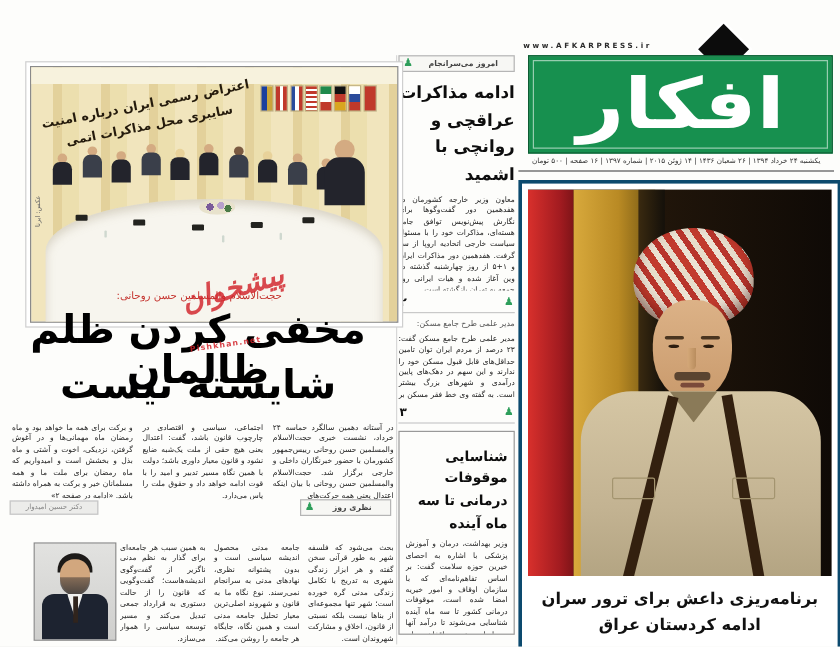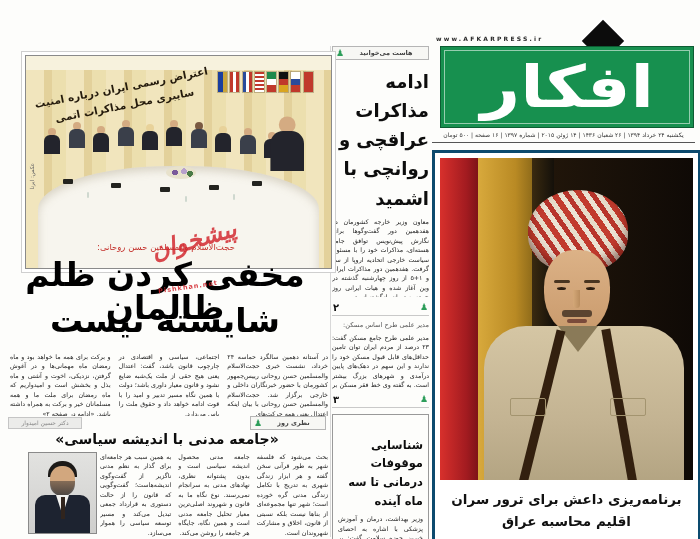--- a/index.html
+++ b/index.html
@@ -52,29 +52,29 @@
   .bcaption{position:absolute;left:5px;bottom:4px;right:5px;height:52px;display:flex;flex-direction:column;
             align-items:center;justify-content:center;direction:rtl;}
   .bcaption div{font-size:13.5px;font-weight:bold;color:#111;line-height:1.65;}
 
   
   .midcol{position:absolute;left:332px;top:46px;width:97px;}
   .tagbox{display:flex;align-items:center;gap:3px;border:1px solid #b5b5b5;background:#f7f7f4;
           padding:1px 3px;direction:ltr;height:10px;}
   .tagbox .pawn{color:#2e9e5b;font-size:9px;line-height:9px;}
   .tagbox .tag-label{flex:1;text-align:center;font-size:6.5px;font-weight:bold;color:#444;direction:rtl;}
-  .mid-h{direction:rtl;text-align:right;font-size:18px;font-weight:bold;color:#0d0d0d;line-height:1.62;margin-top:7px;}
+  .mid-h{direction:rtl;text-align:right;font-size:14px;font-weight:bold;color:#0d0d0d;line-height:1.62;margin-top:7px;}
   .mid-body{direction:rtl;text-align:justify;font-size:6.3px;color:#222;line-height:1.5;overflow:hidden;margin-top:4px;}
   .marker{display:flex;justify-content:space-between;align-items:center;border-bottom:1px solid #c9c9c9;
           padding:1px 1px 2px;direction:ltr;margin-top:4px;}
   .marker .num{font-size:10px;font-weight:bold;color:#111;}
   .marker .pawn{color:#2e9e5b;font-size:9px;}
   .kicker-sm{direction:rtl;text-align:right;font-size:6.5px;color:#555;margin-top:5px;}
   .boxed{border:1px solid #999;margin-top:6px;padding:5px;height:158px;overflow:hidden;position:relative;}
-  .boxed .mid-h{margin-top:16px;font-size:11.5px;}
+  .boxed .mid-h{margin-top:6px;font-size:11.5px;}
 
   
   .vrule{position:absolute;left:330px;top:46px;height:491px;border-left:1px solid #d8d8d8;}
 
   
   .mphoto{position:absolute;left:25px;top:55px;width:305px;height:212px;border:1px solid #8a8a8a;
           box-shadow:0 0 0 3px #fff,0 0 0 4px #cfcfcf;overflow:hidden;
           background:repeating-linear-gradient(90deg,#f1e5bd 0 18px,#e3d19b 18px 26px,#ecdfae 26px 40px);}
   .mphoto .ceiling{position:absolute;left:0;top:0;width:100%;height:14px;background:#f7f2dd;}
   .flag{position:absolute;top:16px;width:9px;height:20px;box-shadow:0 0 0 1px rgba(120,100,60,.4);}
@@ -164,36 +164,36 @@
       <i class="bmouth"></i>
       <i class="bbody"></i>
       <i class="bcollar"></i>
       <i class="bstrap"></i>
       <i class="bstrap2"></i>
       <i class="bpocket l"></i>
       <i class="bpocket r"></i>
     </div>
     <div class="bcaption">
       <div>برنامه‌ریزی داعش برای ترور سران</div>
-      <div>اقلیم محاسبه عراق</div>
+      <div>ادامه کردستان عراق</div>
     </div>
   </div>
 
   <div class="midcol">
     <div class="tagbox">
       <span class="pawn">♟</span>
-      <span class="tag-label">هاست می‌خوانید</span>
+      <span class="tag-label">امروز می‌سرانجام</span>
     </div>
     <div class="mid-h">ادامه مذاکرات عراقچی و روانچی با اشمید</div>
     <div class="mid-body" style="height:80px;">معاون وزیر خارجه کشورمان در هفدهمین دور گفت‌وگوها برای نگارش پیش‌نویس توافق جامع هسته‌ای، مذاکرات خود را با مسئول سیاست خارجی اتحادیه اروپا از سر گرفت. هفدهمین دور مذاکرات ایران و ۱+۵ از روز چهارشنبه گذشته در وین آغاز شده و هیات ایرانی روز جمعه به تهران بازگشته است.</div>
     <div class="marker">
       <span class="num">۲</span>
       <span class="pawn">♟</span>
     </div>
-    <div class="kicker-sm">مدیر علمی طرح اساس مسکن:</div>
+    <div class="kicker-sm">مدیر علمی طرح جامع مسکن:</div>
     <div class="mid-body" style="height:56px;">مدیر علمی طرح جامع مسکن گفت: ۲۳ درصد از مردم ایران توان تامین حداقل‌های قابل قبول مسکن خود را ندارند و این سهم در دهک‌های پایین درآمدی و شهرهای بزرگ بیشتر است. به گفته وی خط فقر مسکن بر اساس سرانه زیربنا و دوام بنا محاسبه می‌شود.</div>
     <div class="marker">
       <span class="num">۳</span>
       <span class="pawn">♟</span>
     </div>
     <div class="boxed">
       <div class="mid-h">شناسایی موقوفات درمانی تا سه ماه آینده</div>
       <div class="mid-body" style="height:112px;">وزیر بهداشت، درمان و آموزش پزشکی با اشاره به احصای خیرین حوزه سلامت گفت: بر اساس تفاهم‌نامه‌ای که با سازمان اوقاف و امور خیریه امضا شده است، موقوفات درمانی کشور تا سه ماه آینده شناسایی می‌شوند تا درآمد آنها بر اساس نیت واقفان برای درمان بیماران نیازمند هزینه شود. وی افزود: بسیاری از موقوفات سلامت در گذر سال‌ها از نیت اصلی فاصله گرفته‌اند و باید به چرخه خدمت بازگردند تا مسیر تعیین‌شده واقفان احیا شود.</div>
 
     </div>
@@ -280,21 +280,20 @@
   </div>
 
   <div class="authorbox">دکتر حسین امیدوار</div>
   <div class="viewbox">
     <div class="tagbox">
       <span class="pawn">♟</span>
       <span class="tag-label">نظری روز</span>
     </div>
   </div>
 
-  <div class="section-h">«جامعه مدنی با اندیشه سیاسی»</div>
   <div class="pphoto">
     <i class="p-hair"></i>
     <i class="p-face"></i>
     <i class="p-beard"></i>
     <i class="p-suit"></i>
     <i class="p-shirt"></i>
     <i class="p-tie"></i>
   </div>
   <div class="bottom-cols">
     <div>بحث می‌شود که فلسفه شهر به طور قرآنی سخن گفته و هر ابزار زندگی شهری به تدریج با تکامل زندگی مدنی گره خورده است؛ شهر تنها مجموعه‌ای از بناها نیست بلکه نسبتی از قانون، اخلاق و مشارکت شهروندان است.</div>

